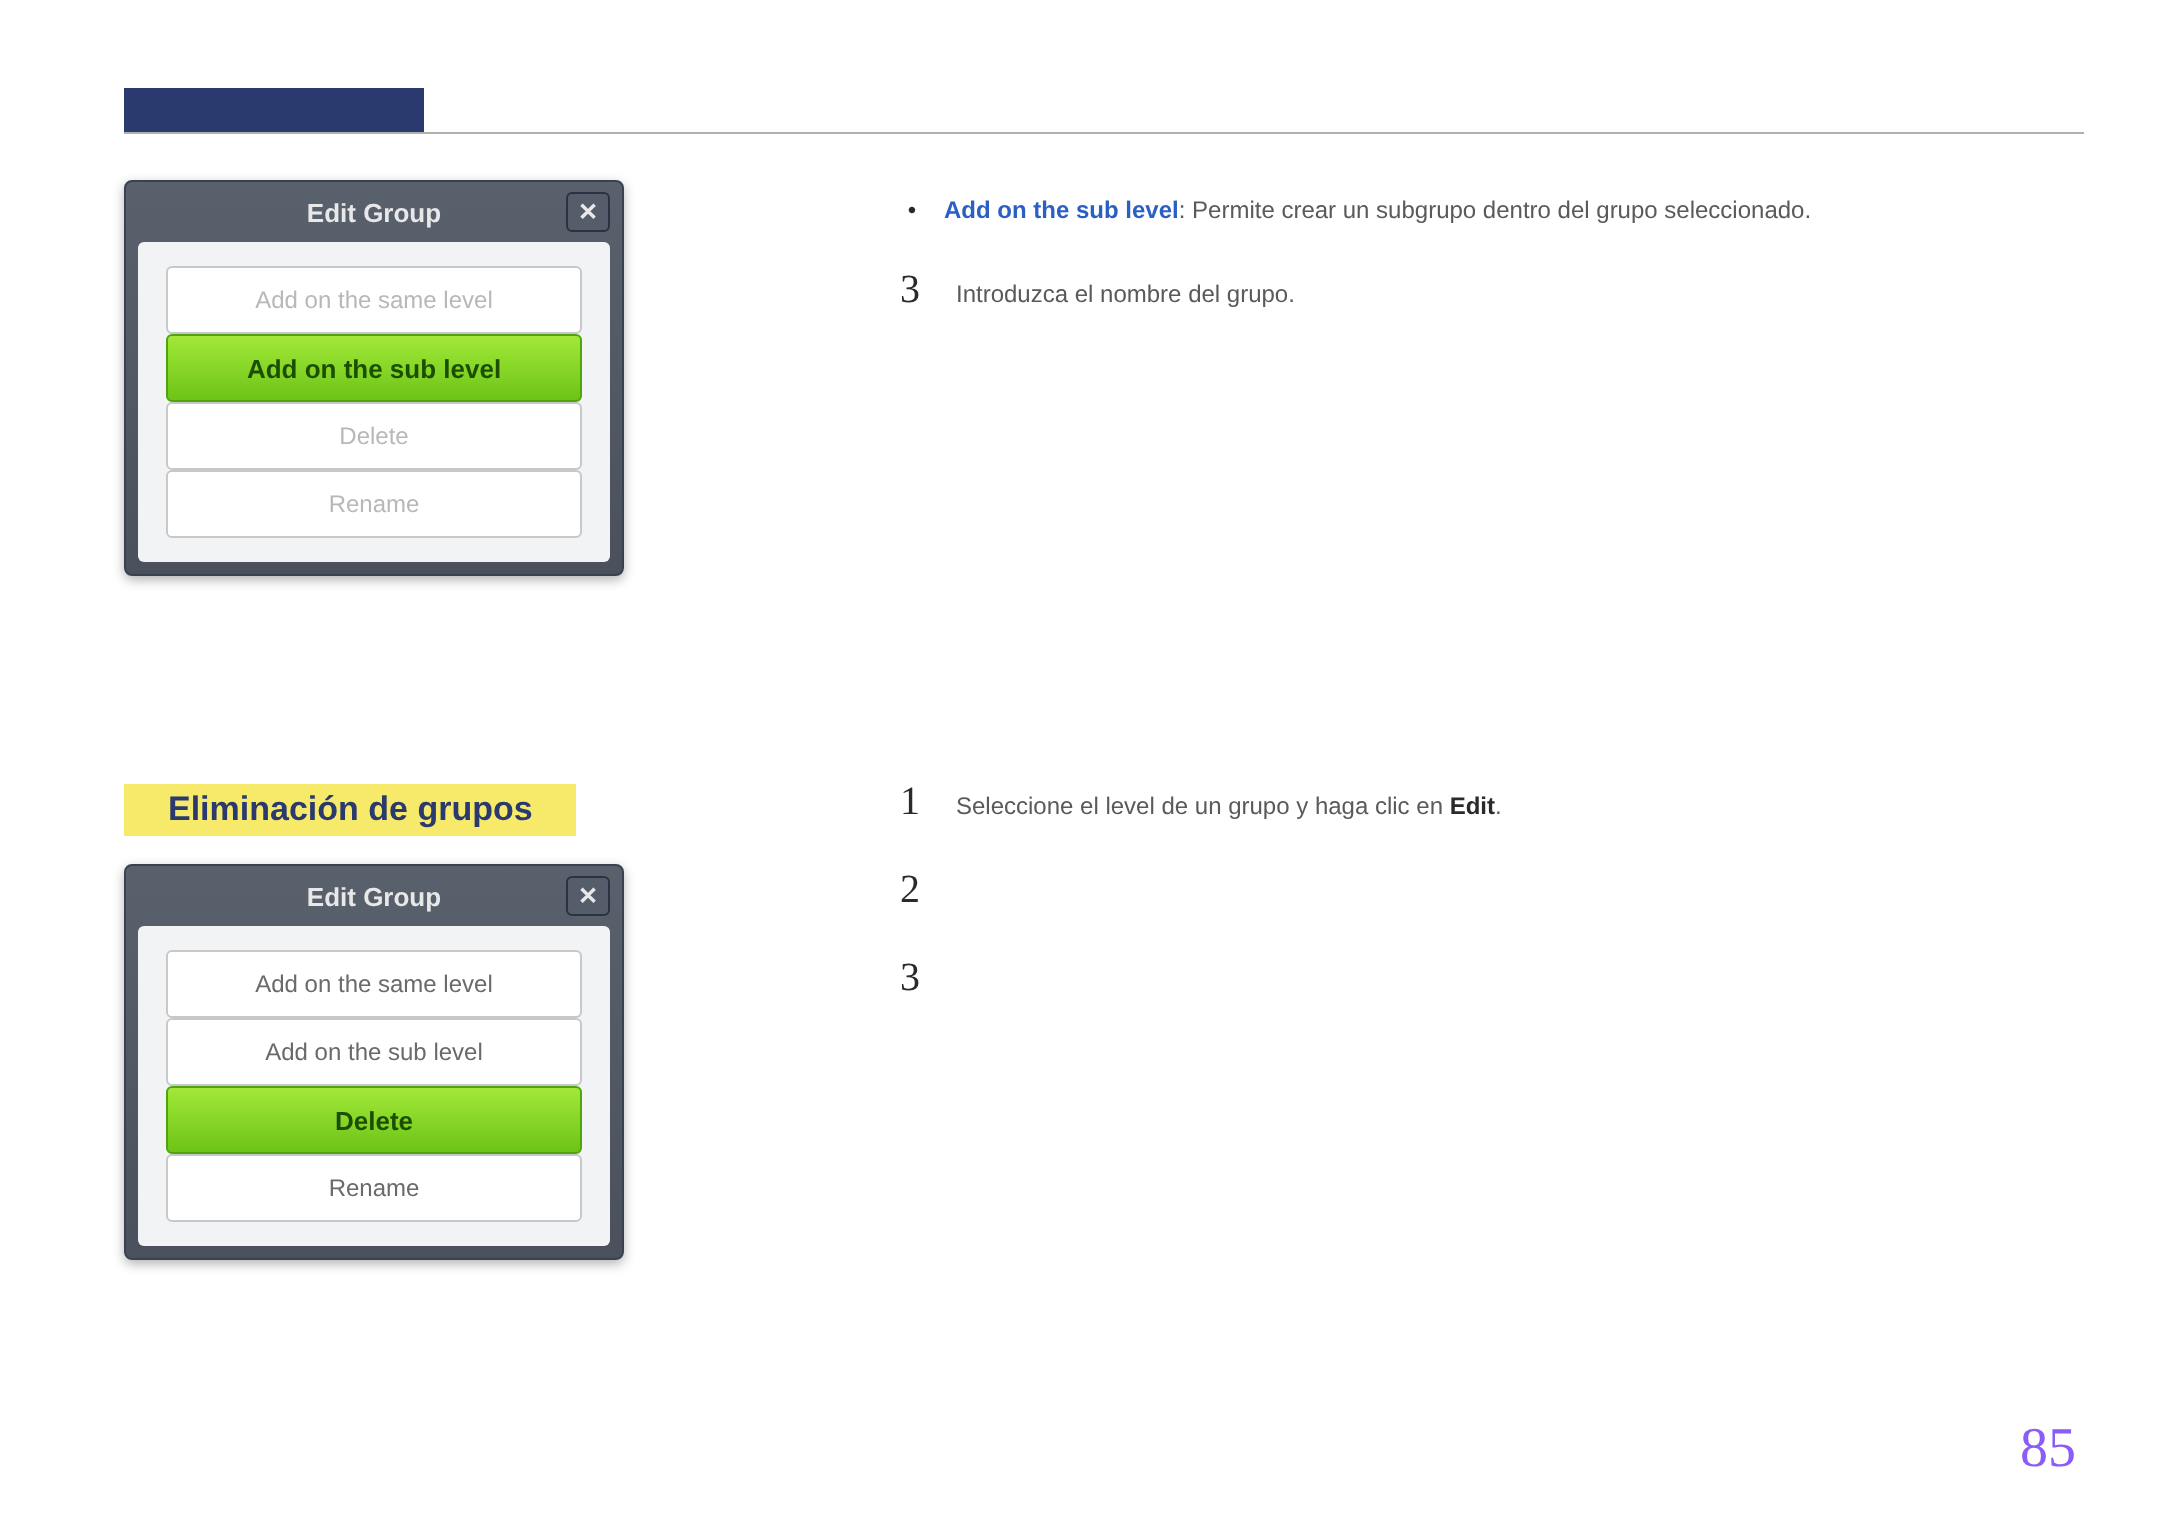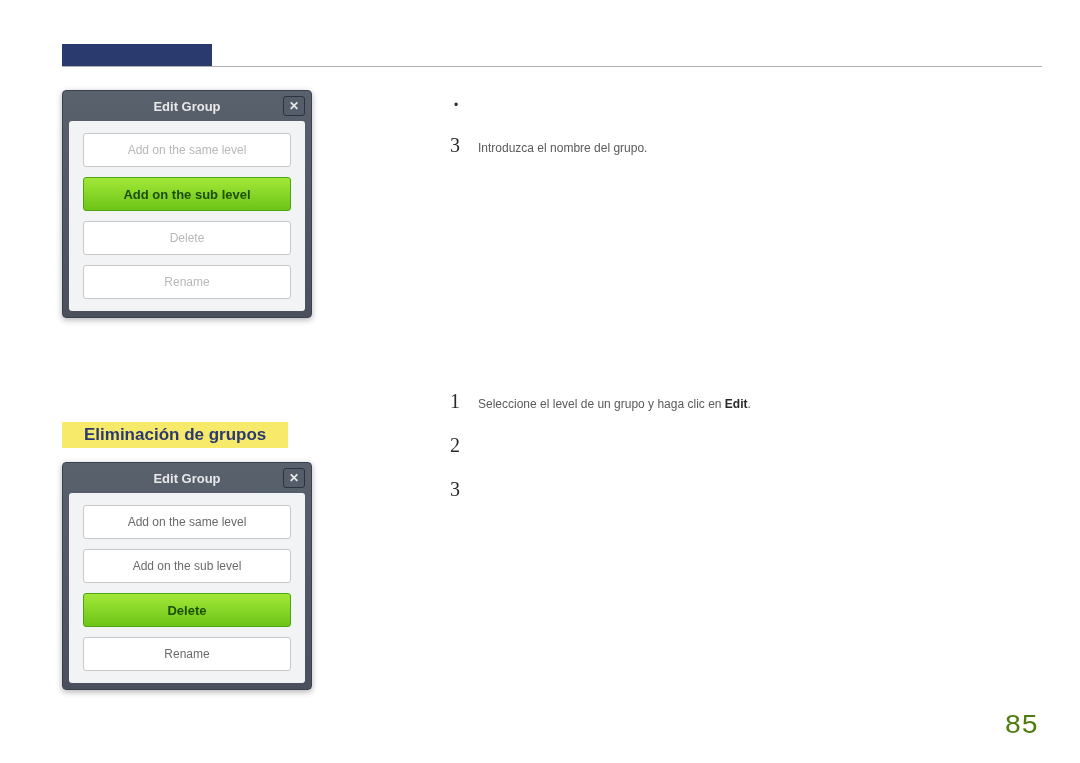--- a/index.html
+++ b/index.html
@@ -66,21 +66,20 @@
     font-size: 12px;
     font-weight: bold;
   }
   .dialog-body {
     background: #f2f3f5;
     margin: 0 6px 6px 6px;
     border-radius: 3px;
     padding: 12px 14px;
     display: flex;
     flex-direction: column;
-    gap: 10px;
   }
   .dlg-btn {
     height: 34px;
     border-radius: 3px;
     border: 1px solid #c8c8c8;
     background: #ffffff;
     display: flex;
     align-items: center;
     justify-content: center;
     font-size: 12px;
@@ -139,22 +138,22 @@
   .bold-blue { color: #2a5fc4; font-weight: bold; }
   .bold-dark { color: #2a2a2a; font-weight: bold; }
   .right-block2 {
     margin-top: 226px;
   }
   .page-number {
     position: absolute;
     right: 42px;
     bottom: 22px;
     font-size: 28px;
-    color: #4d7c0f;
-    font-family: Liberation Mono, monospace;
+    color: #8b5cf6;
+    font-family: Liberation Serif, serif;
   }
 </style>
 </head>
 <body>
 
 <div class="header-bar"></div>
 <div class="hr-line"></div>
 
 <div class="left-col">
 
@@ -191,20 +190,23 @@
       <div class="dlg-btn">Rename</div>
     </div>
   </div>
 
 </div>
 
 <div class="right-col">
 
   <div class="bullet-row">
     <span class="bullet-dot">•</span>
+    <span>
+      <span class="bold-blue">Add on the sub level</span><span>: Permite crear un subgrupo dentro del grupo seleccionado.</span>
+    </span>
   </div>
 
   <div class="num-row">
     <span class="num">3</span>
     <span>Introduzca el nombre del grupo.</span>
   </div>
 
   <div class="right-block2">
 
     <div class="num-row">

